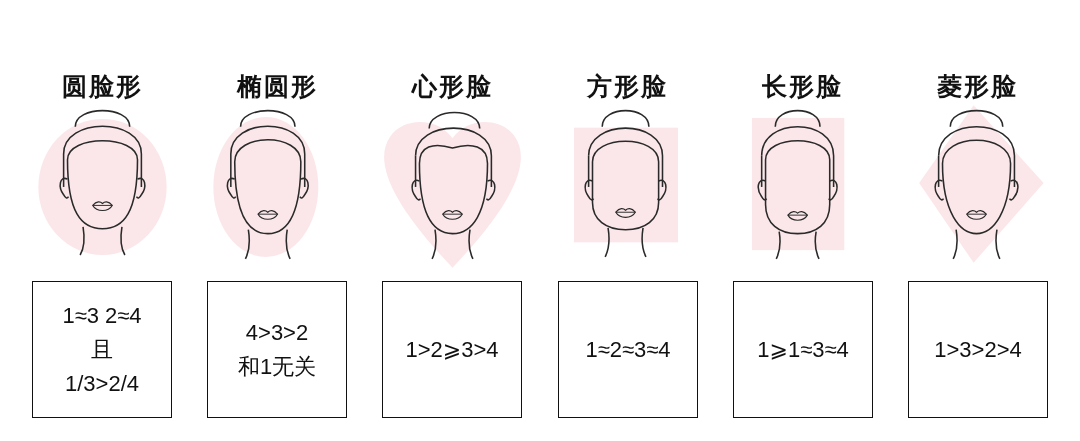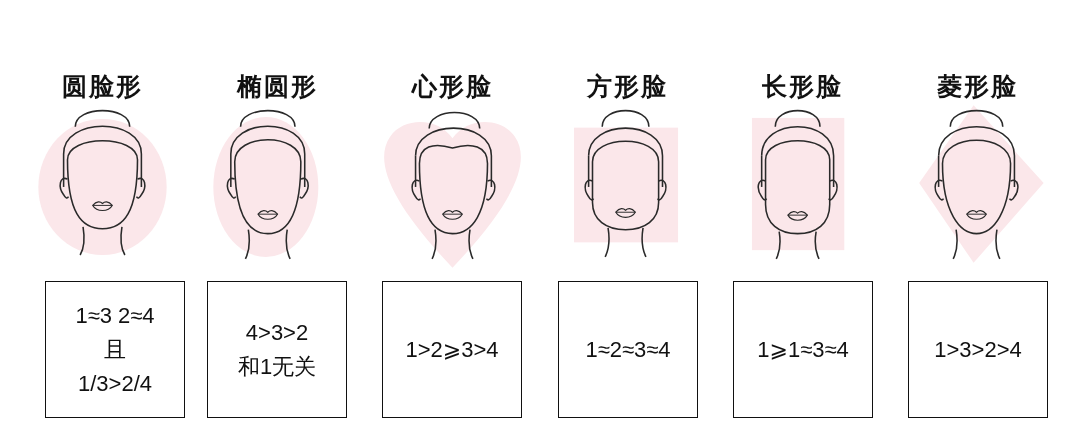--- a/index.html
+++ b/index.html
@@ -36,21 +36,21 @@
         <path d="M54,64 C54,38 126,38 126,64 C126,118 112,135 90,135 C68,135 54,118 54,64 Z" fill="#fbe7ea"></path>
         <path d="M54,84 C46,80 44,92 50,100 C52,104 54,104 55,102"></path>
         <path d="M126,84 C134,80 136,92 130,100 C128,104 126,104 125,102"></path>
         <path d="M70,133 C72,145 71,155 67,162"></path>
         <path d="M110,133 C108,145 109,155 113,162"></path>
         <path d="M80,111 C84,106 88,107 90,109 C92,107 96,106 100,111 C96,118 84,118 80,111 Z" stroke-width="1.2"></path>
         <path d="M80,111 L100,111" stroke-width="1"></path>
       </g>
     </svg>
   </div>
-  <div class="box" style="left:30px;">
+  <div class="box" style="left:17px;">
     <span>1≈3 2≈4</span>
     <span>且</span>
     <span>1/3&gt;2/4</span>
   </div>
 </div>
 
 <div class="col" style="left:190px;">
   <div class="title">椭圆形</div>
   <div class="face">
     <svg viewBox="0 0 180 180">

